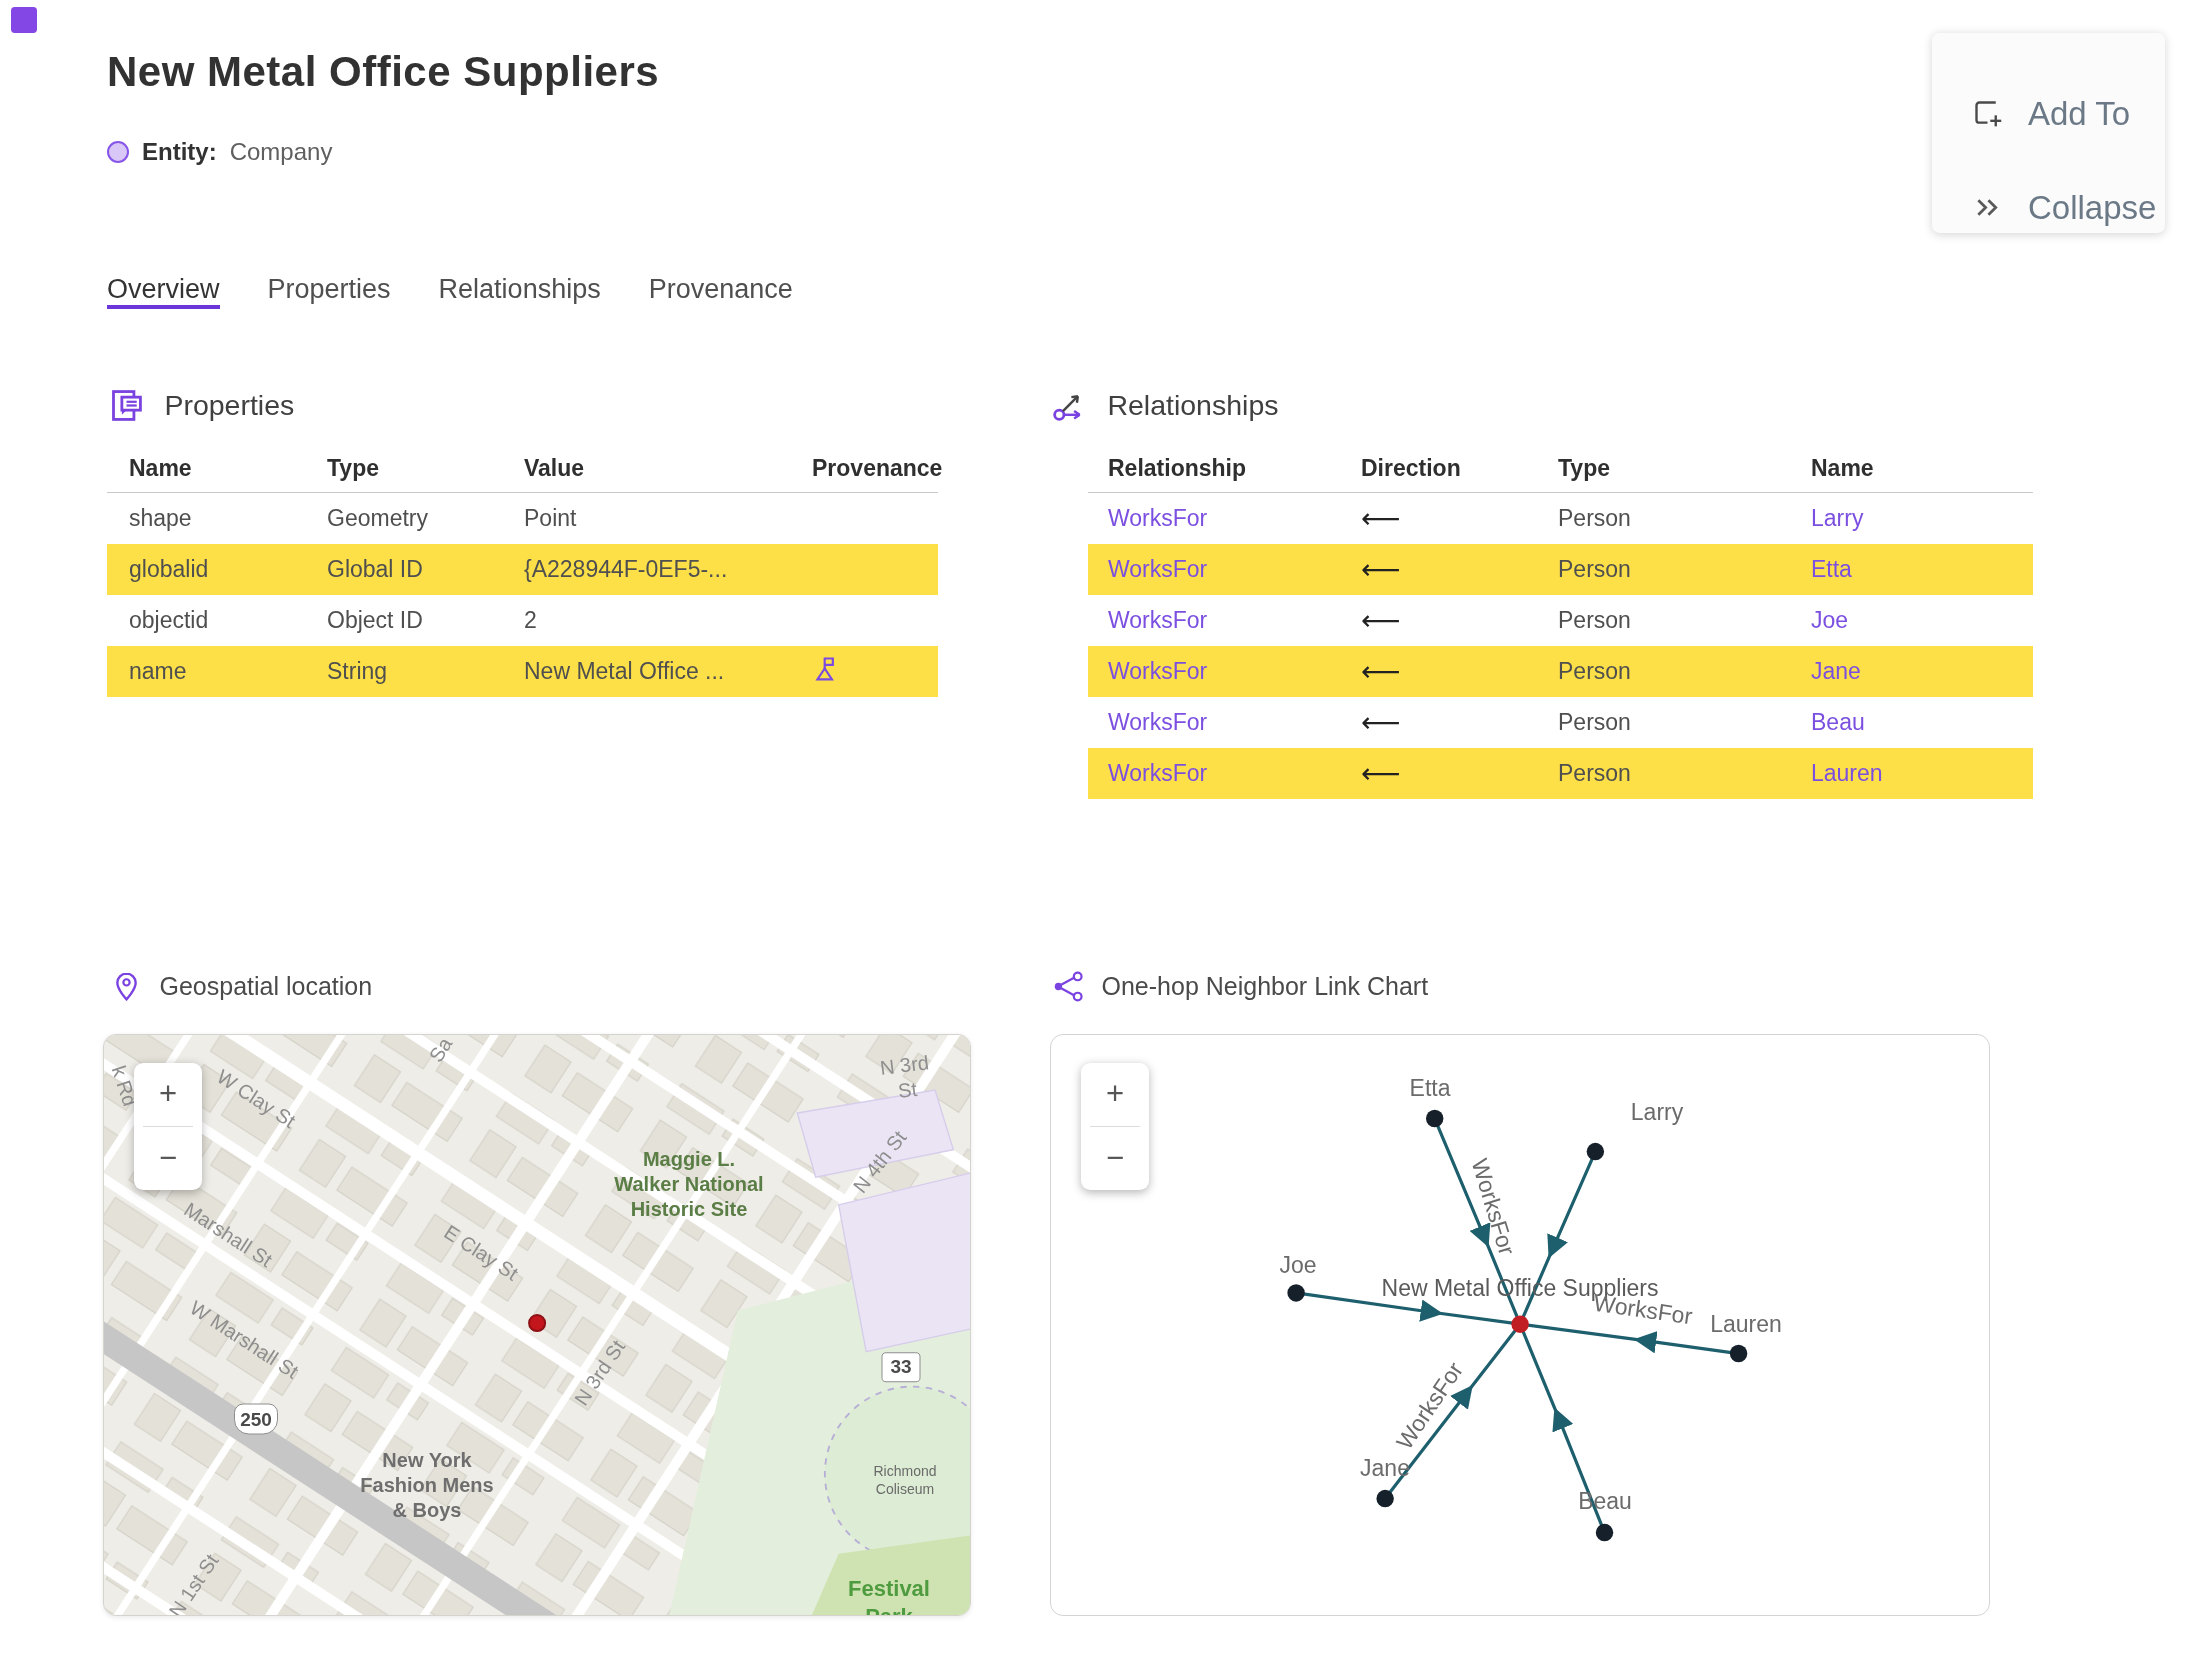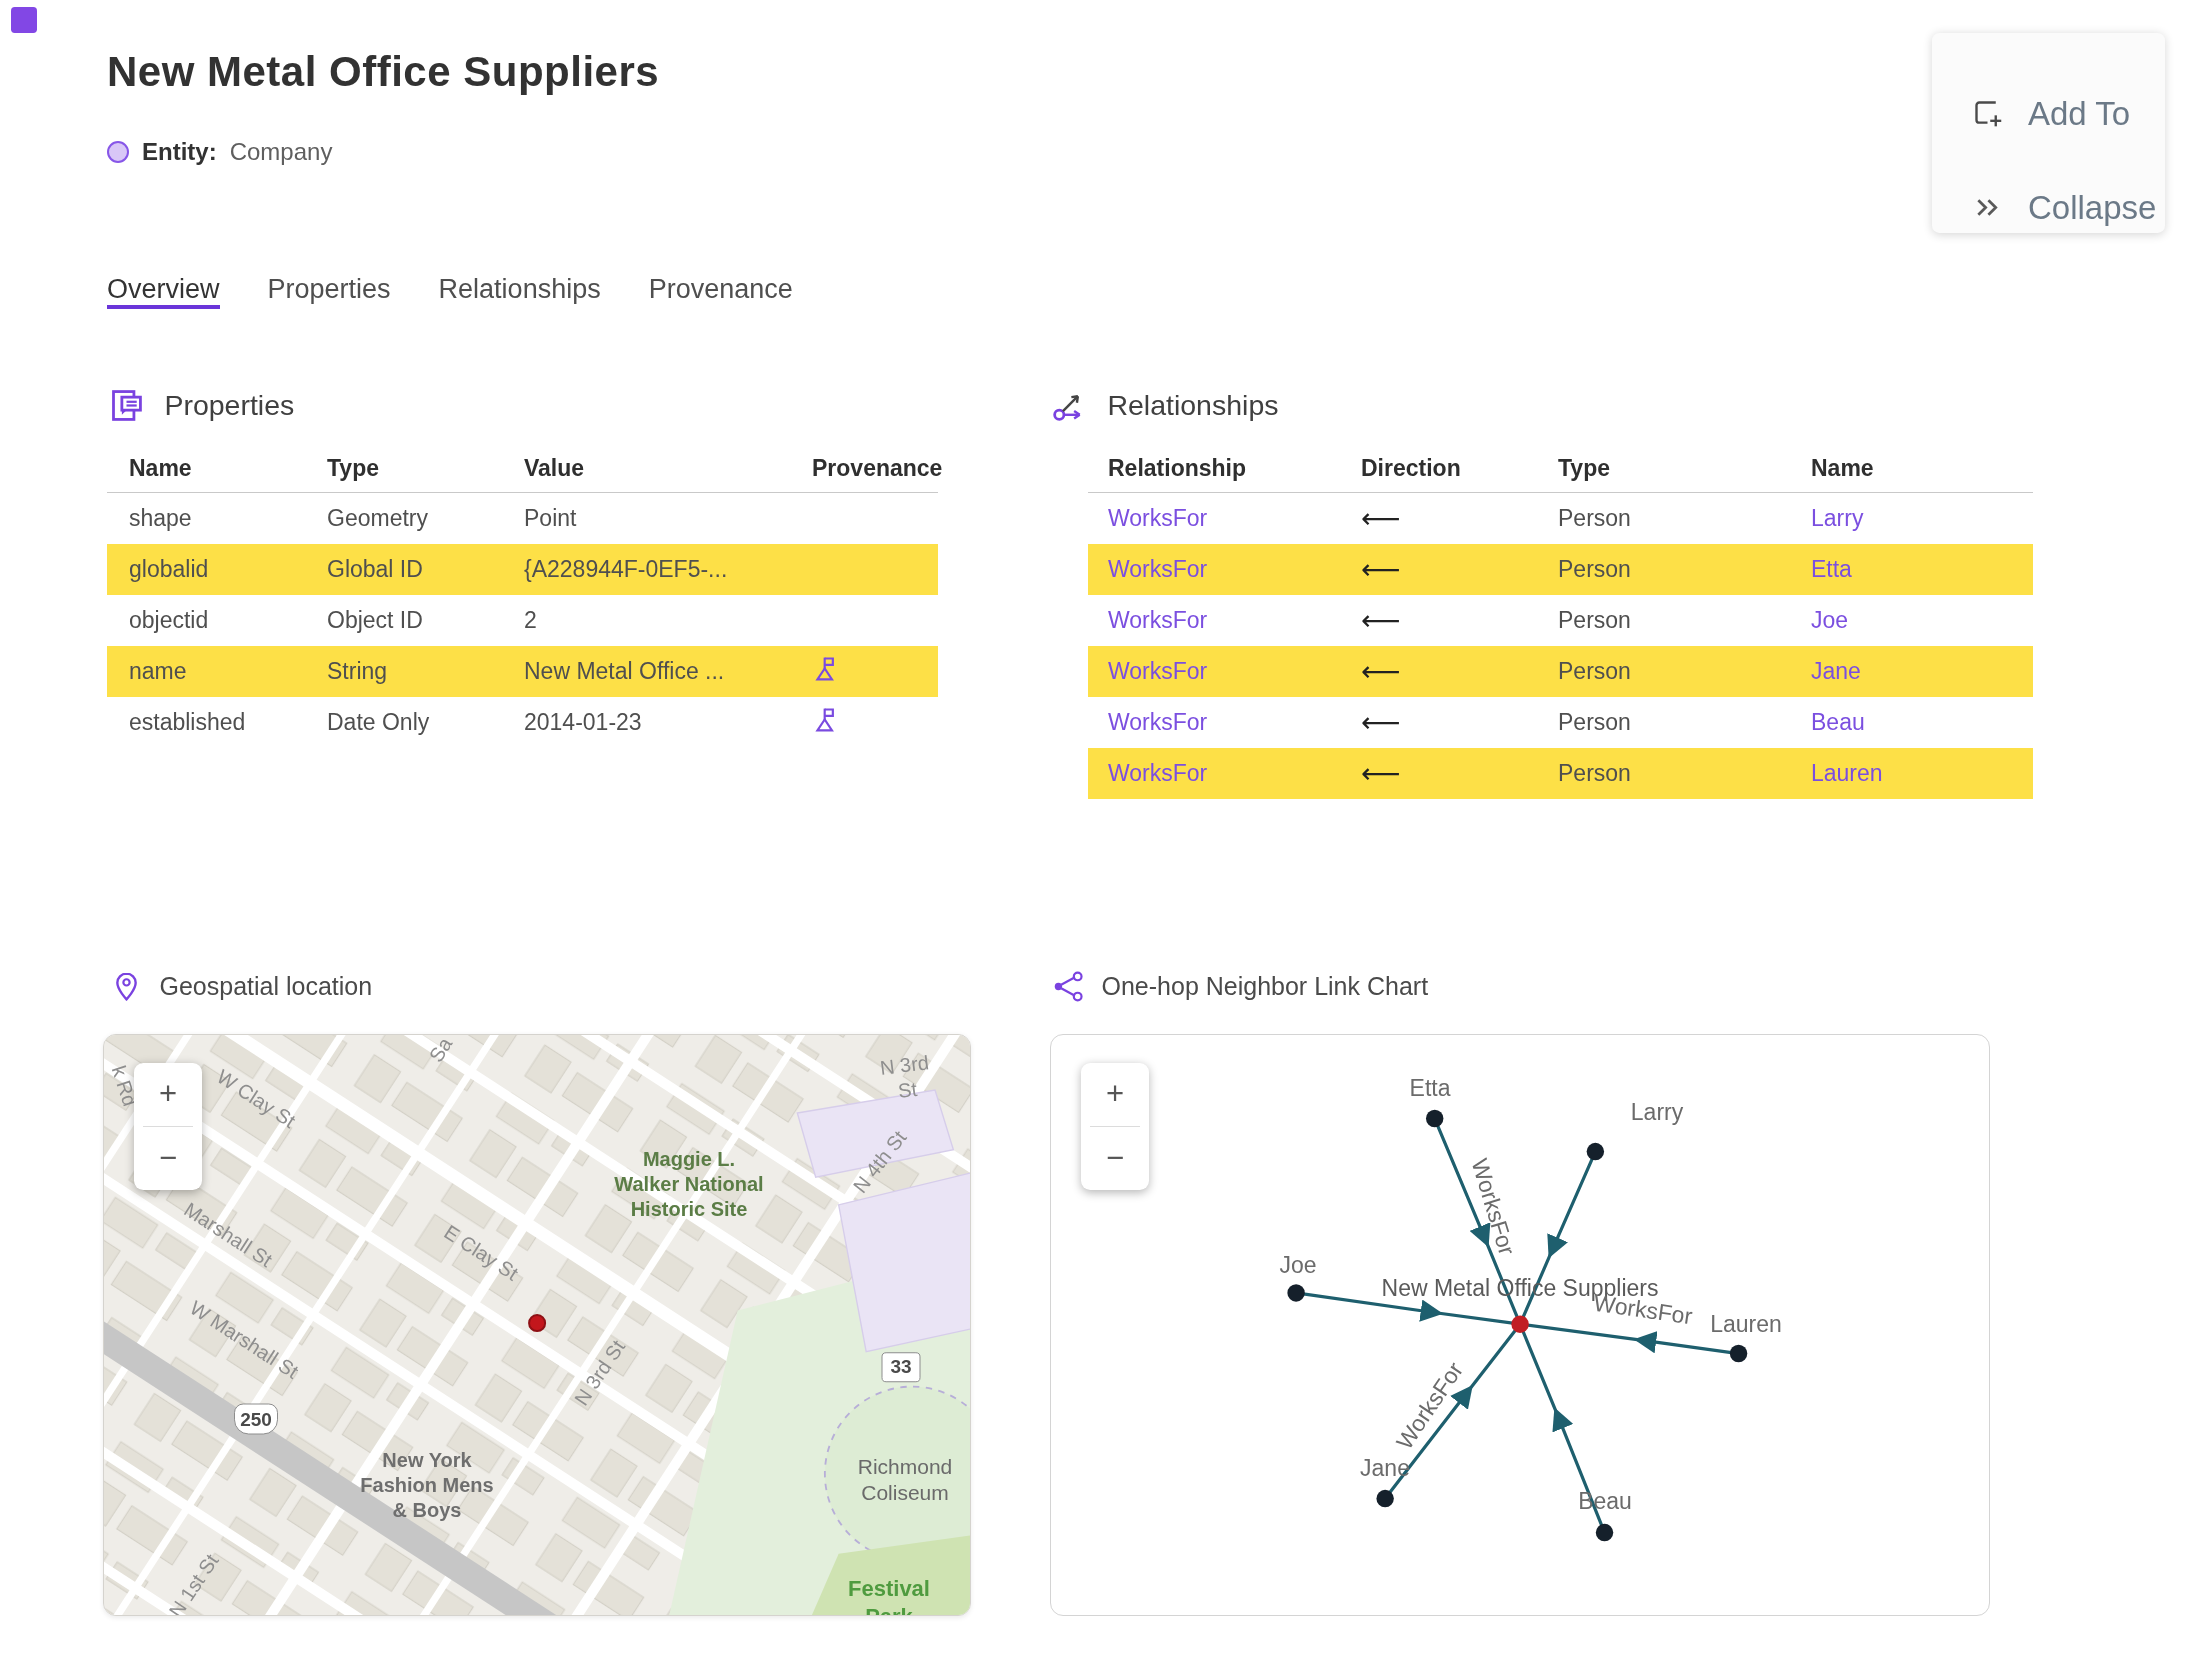--- a/index.html
+++ b/index.html
@@ -148,32 +148,20 @@
     <div class="tr">
       <div class="c1">objectid</div>
       <div class="c2">Object ID</div>
       <div class="c3">2</div>
       <div class="c4"></div>
     </div>
     <div class="tr alt">
       <div class="c1">name</div>
       <div class="c2">String</div>
       <div class="c3">New Metal Office ...</div>
-      <div class="c4">
-        <svg width="29" height="29" viewBox="0 0 32 32">
-          <line x1="14" y1="4" x2="14" y2="17" stroke="#7a4be0" stroke-width="2.4"></line>
-          <path d="M14,5 h9 v7 h-9" fill="none" stroke="#7a4be0" stroke-width="2.4"></path>
-          <path d="M14,16 L6,28 H22 Z" fill="none" stroke="#7a4be0" stroke-width="2.4"></path>
-        </svg>
-      </div>
-    </div>
-    <div class="tr">
-      <div class="c1">established</div>
-      <div class="c2">Date Only</div>
-      <div class="c3">2014-01-23</div>
       <div class="c4">
         <svg width="29" height="29" viewBox="0 0 32 32">
           <line x1="14" y1="4" x2="14" y2="17" stroke="#7a4be0" stroke-width="2.4"></line>
           <path d="M14,5 h9 v7 h-9" fill="none" stroke="#7a4be0" stroke-width="2.4"></path>
           <path d="M14,16 L6,28 H22 Z" fill="none" stroke="#7a4be0" stroke-width="2.4"></path>
         </svg>
       </div>
     </div>
   </div>
 
@@ -300,21 +288,21 @@
     <div class="mlabel" style="left:124px;top:200px;transform:translate(-50%,-50%) rotate(33deg);">Marshall St</div>
     <div class="mlabel" style="left:377px;top:218px;transform:translate(-50%,-50%) rotate(33deg);">E Clay St</div>
     <div class="mlabel" style="left:140px;top:305px;transform:translate(-50%,-50%) rotate(33deg);">W Marshall St</div>
     <div class="shield shield-us" style="left:152px;top:384px;">250</div>
     <div class="mlabel mpoi" style="left:323px;top:450px;">New York
 Fashion Mens
 &amp; Boys</div>
     <div class="mlabel" style="left:90px;top:551px;transform:translate(-50%,-50%) rotate(-56deg);">N 1st St</div>
     <div class="mlabel" style="left:496px;top:338px;transform:translate(-50%,-50%) rotate(-56deg);">N 3rd St</div>
     <div class="shield shield-sq" style="left:797px;top:332px;">33</div>
-    <div class="mlabel mgreen" style="left:801px;top:445px;font-size:21px;font-weight:400;color:#6a6a6a;">Richmond
+    <div class="mlabel mgreen" style="left:801px;top:445px;font-size:14px;font-weight:400;color:#6a6a6a;">Richmond
 Coliseum</div>
     <div class="mlabel mgreen" style="left:785px;top:567px;font-size:22px;color:#4f9b3f;">Festival Park</div>
 
     <div class="map-marker" style="left:433px;top:288px;"></div>
 
     <div class="zoomctl">
       <div class="zbtn">+</div>
       <div class="zdiv"></div>
       <div class="zbtn">−</div>
     </div>

